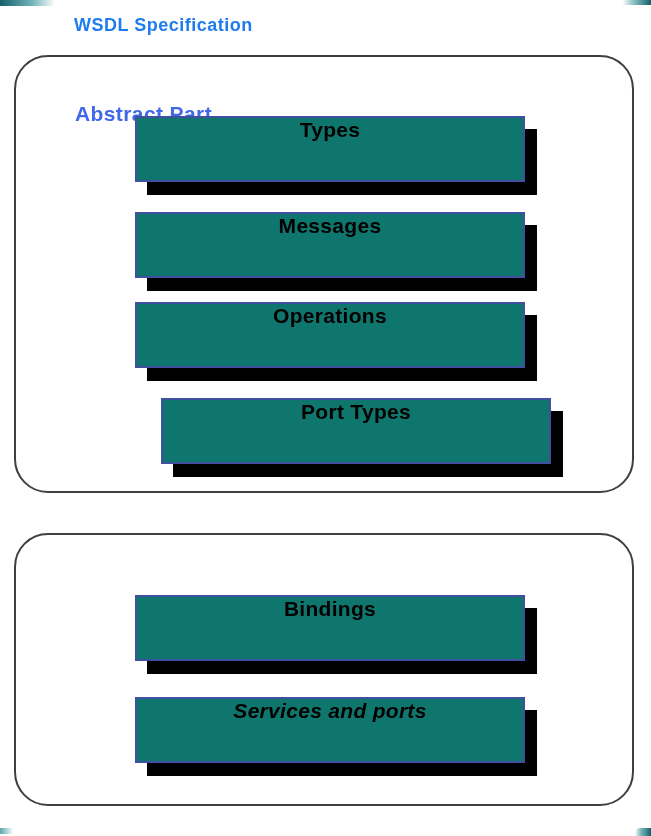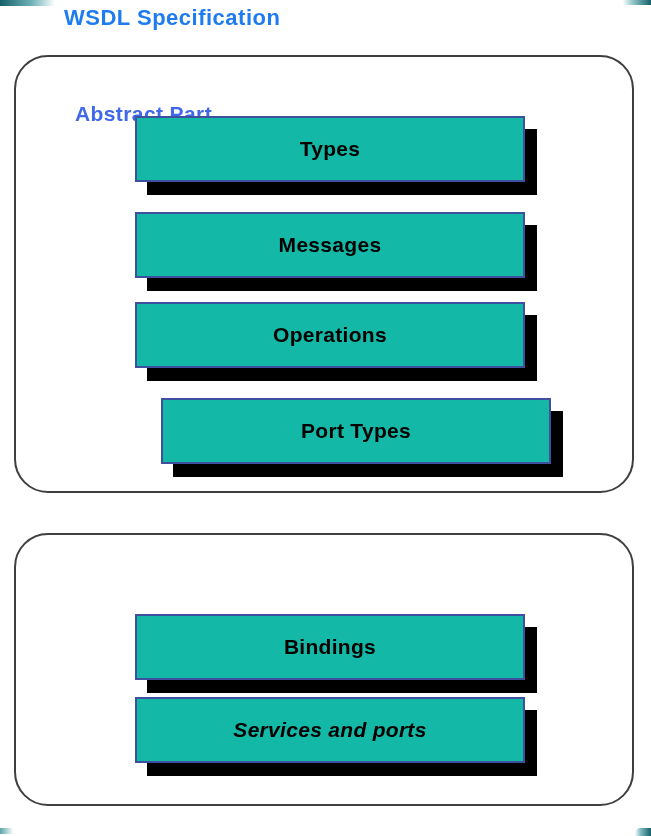--- a/index.html
+++ b/index.html
@@ -36,22 +36,22 @@
   .corner.br {
     right: 0; bottom: 0; width: 17px; height: 8px;
     background: linear-gradient(to left, var(--corner-teal, #14606a) 0%, #7db9bd 60%, rgba(255,255,255,0) 95%);
     border-top-left-radius: 6px;
   }
 
   .title {
     position: absolute;
     left: 64px;
     top: 5px;
-    margin: 0;
-    font-size: 22px;
+    margin: 10px;
+    font-size: 18px;
     font-weight: bold;
     letter-spacing: 0.5px;
     color: var(--title-blue, #1e7cf0);
   }
 
   .container {
     position: absolute;
     left: 14px;
     width: 620px;
     box-sizing: border-box;
@@ -72,42 +72,42 @@
     color: var(--section-blue, #4168e8);
     margin-top: 28px;
   }
 
   .node {
     position: absolute;
     left: 119px;
     width: 390px;
     height: 66px;
     box-sizing: border-box;
-    background: #14b8a6;
+    background: #0f766e;
     border: 2px solid var(--box-border-blue, #4050a0);
     box-shadow: 12px 13px 0 var(--shadow-black, #000000);
     display: flex;
-    align-items: center;
+    align-items: flex-start;
     justify-content: center;
   }
   .node span {
     font-size: 21px;
     font-weight: bold;
     letter-spacing: 0.3px;
     color: #000000;
   }
 
   
   .abstract .n0 { top: 59px; }
   .abstract .n1 { top: 155px; }
   .abstract .n2 { top: 245px; }
   .abstract .n3 { top: 341px; margin-left: 26px; }
 
   
-  .concrete .n0 { top: 79px; }
+  .concrete .n0 { top: 60px; }
   .concrete .n1 { top: 162px; font-style: italic; }
 </style>
 </head>
 <body>
 
 <div class="page">
 
   <div class="corner tl"></div>
   <div class="corner tr"></div>
   <div class="corner bl"></div>

